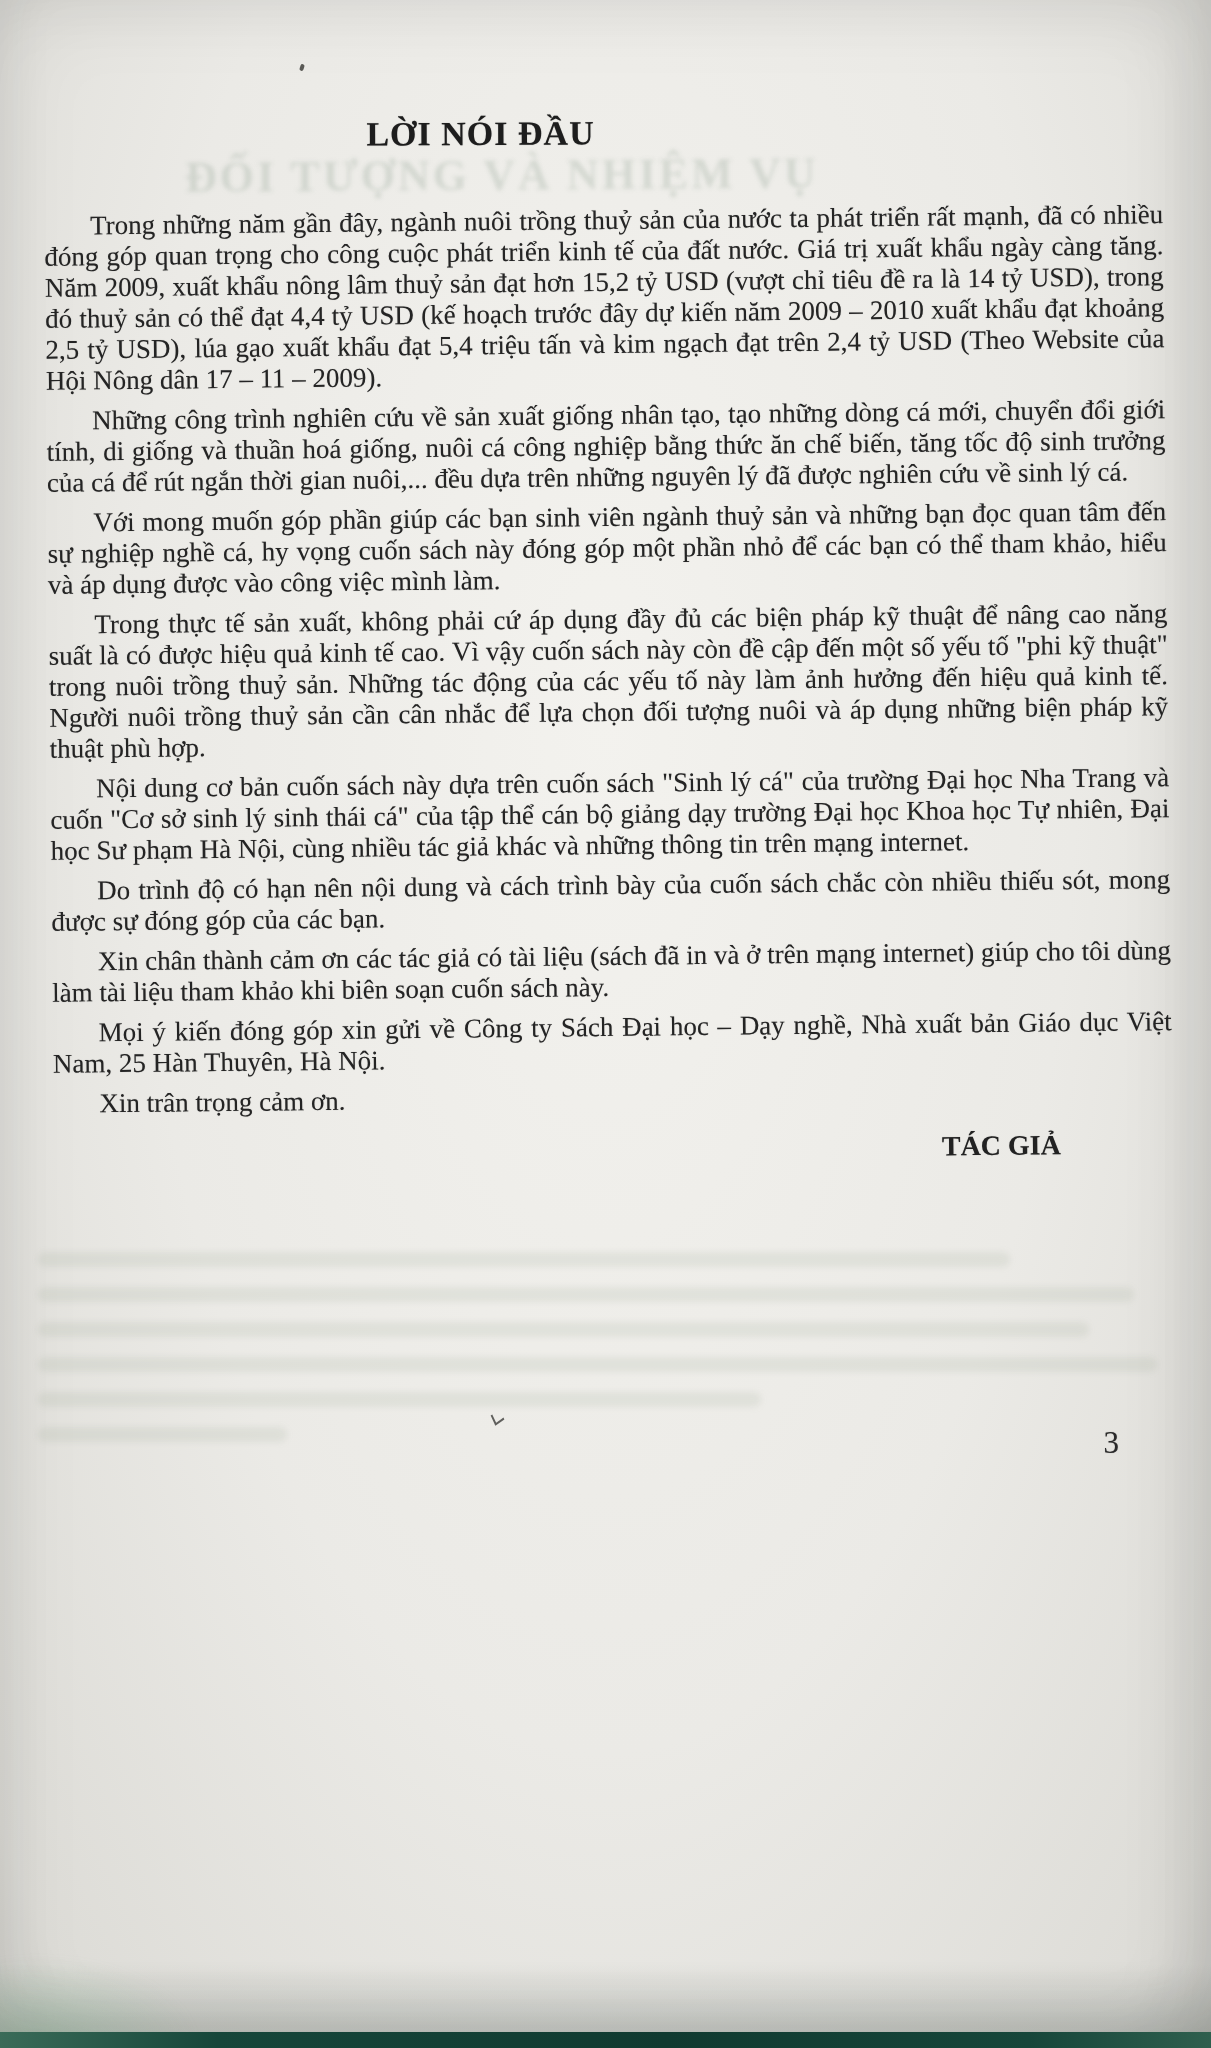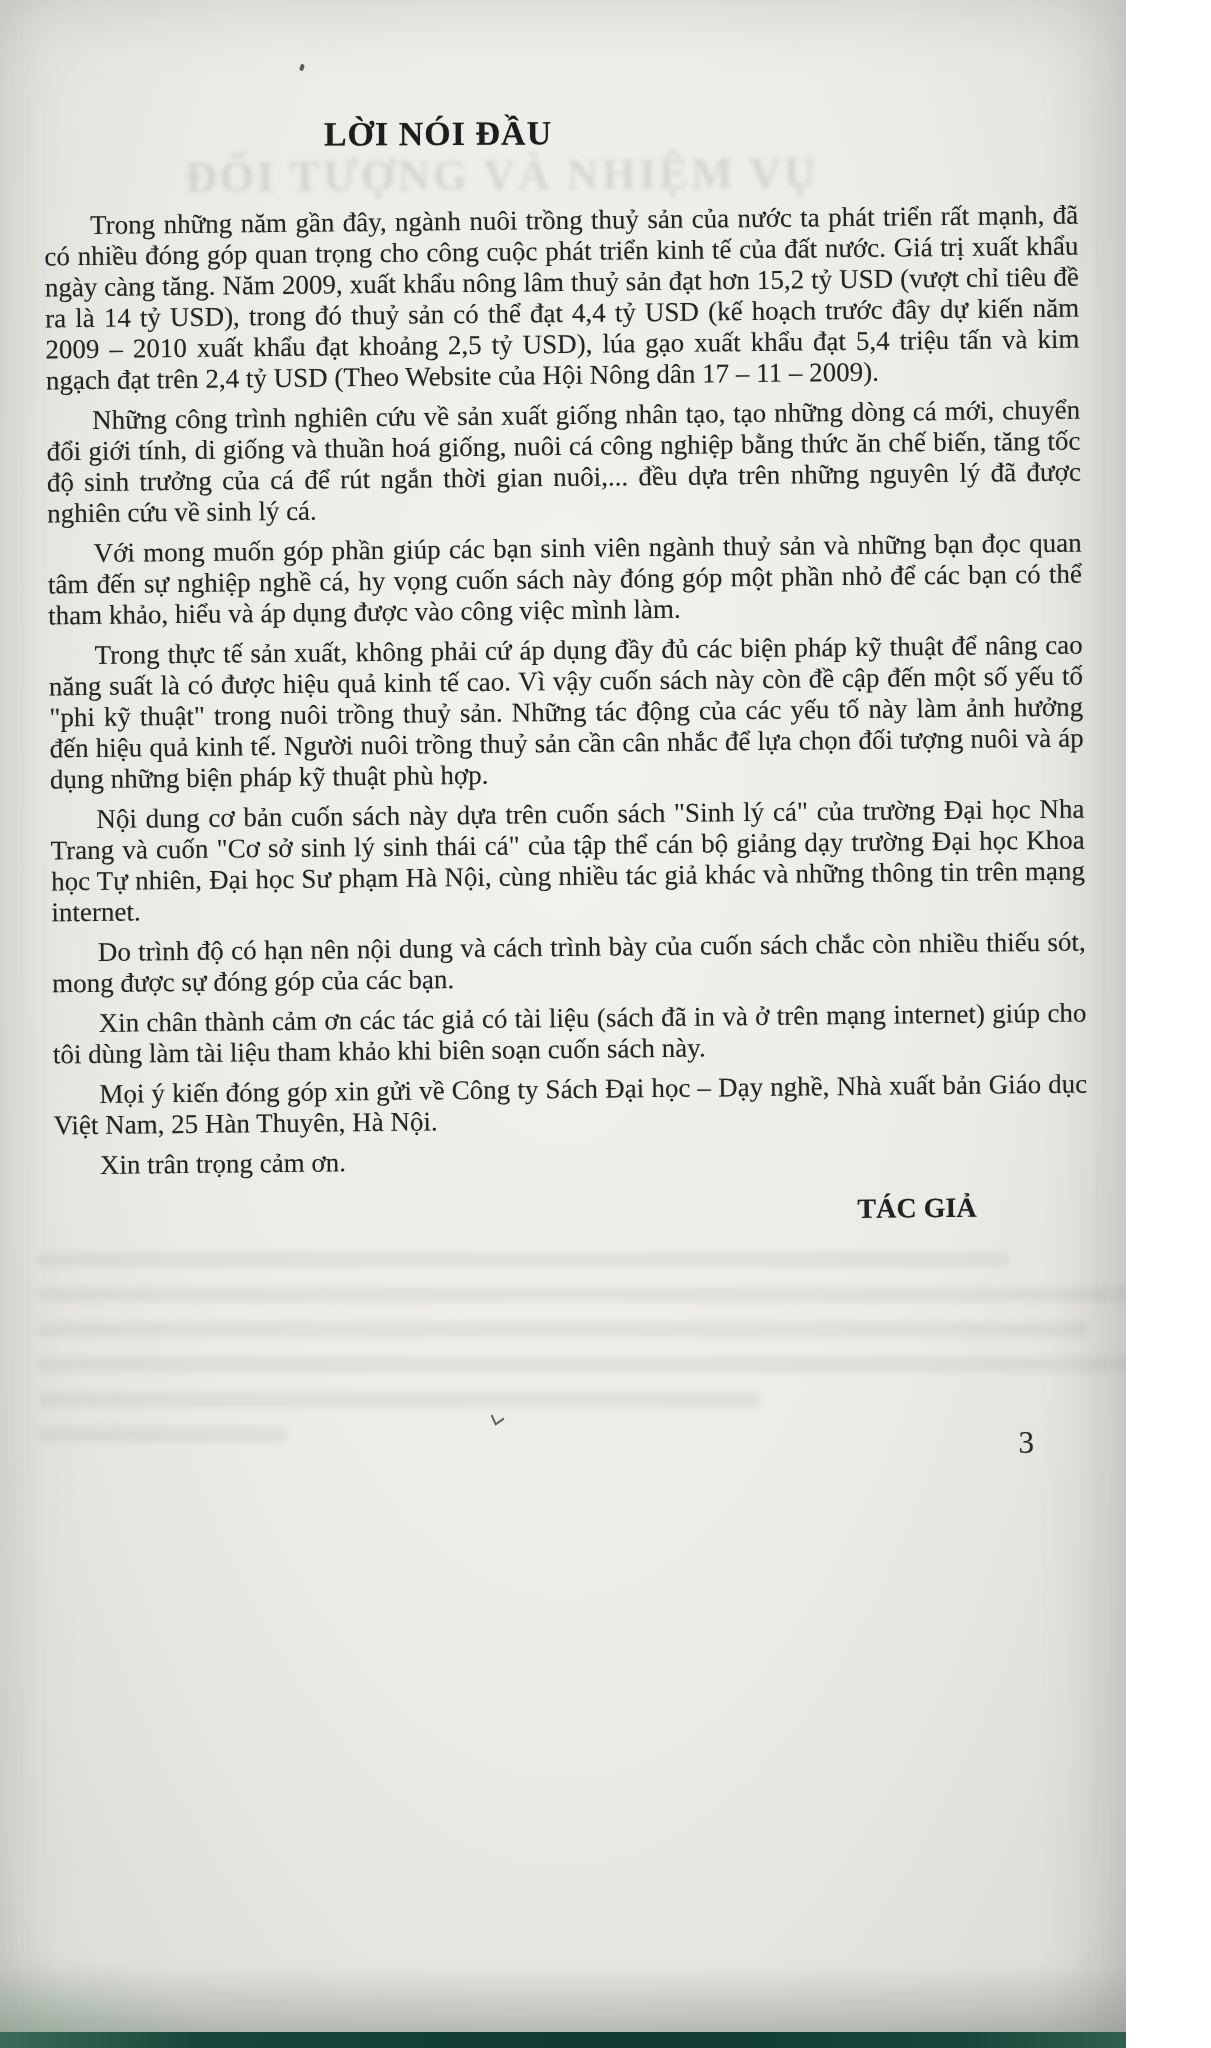--- a/index.html
+++ b/index.html
@@ -7,21 +7,21 @@
     padding: 0;
   }
   body {
     width: 1211px;
     height: 2048px;
     overflow: hidden;
     font-family: "Liberation Serif", serif;
   }
   .scan-photo {
     position: relative;
-    width: 1126px;
+    width: 1211px;
     height: 2048px;
     background:
       radial-gradient(ellipse at 50% 35%, #f3f2ee 0%, #ebeae6 55%, #dddcd7 92%, #d2d1cc 100%);
     box-shadow:
       inset 0 0 90px rgba(0,0,0,0.08),
       inset -35px 0 70px rgba(0,0,0,0.05),
       inset 0 -40px 60px rgba(40,60,50,0.07);
     overflow: hidden;
   }
   .page-title {

